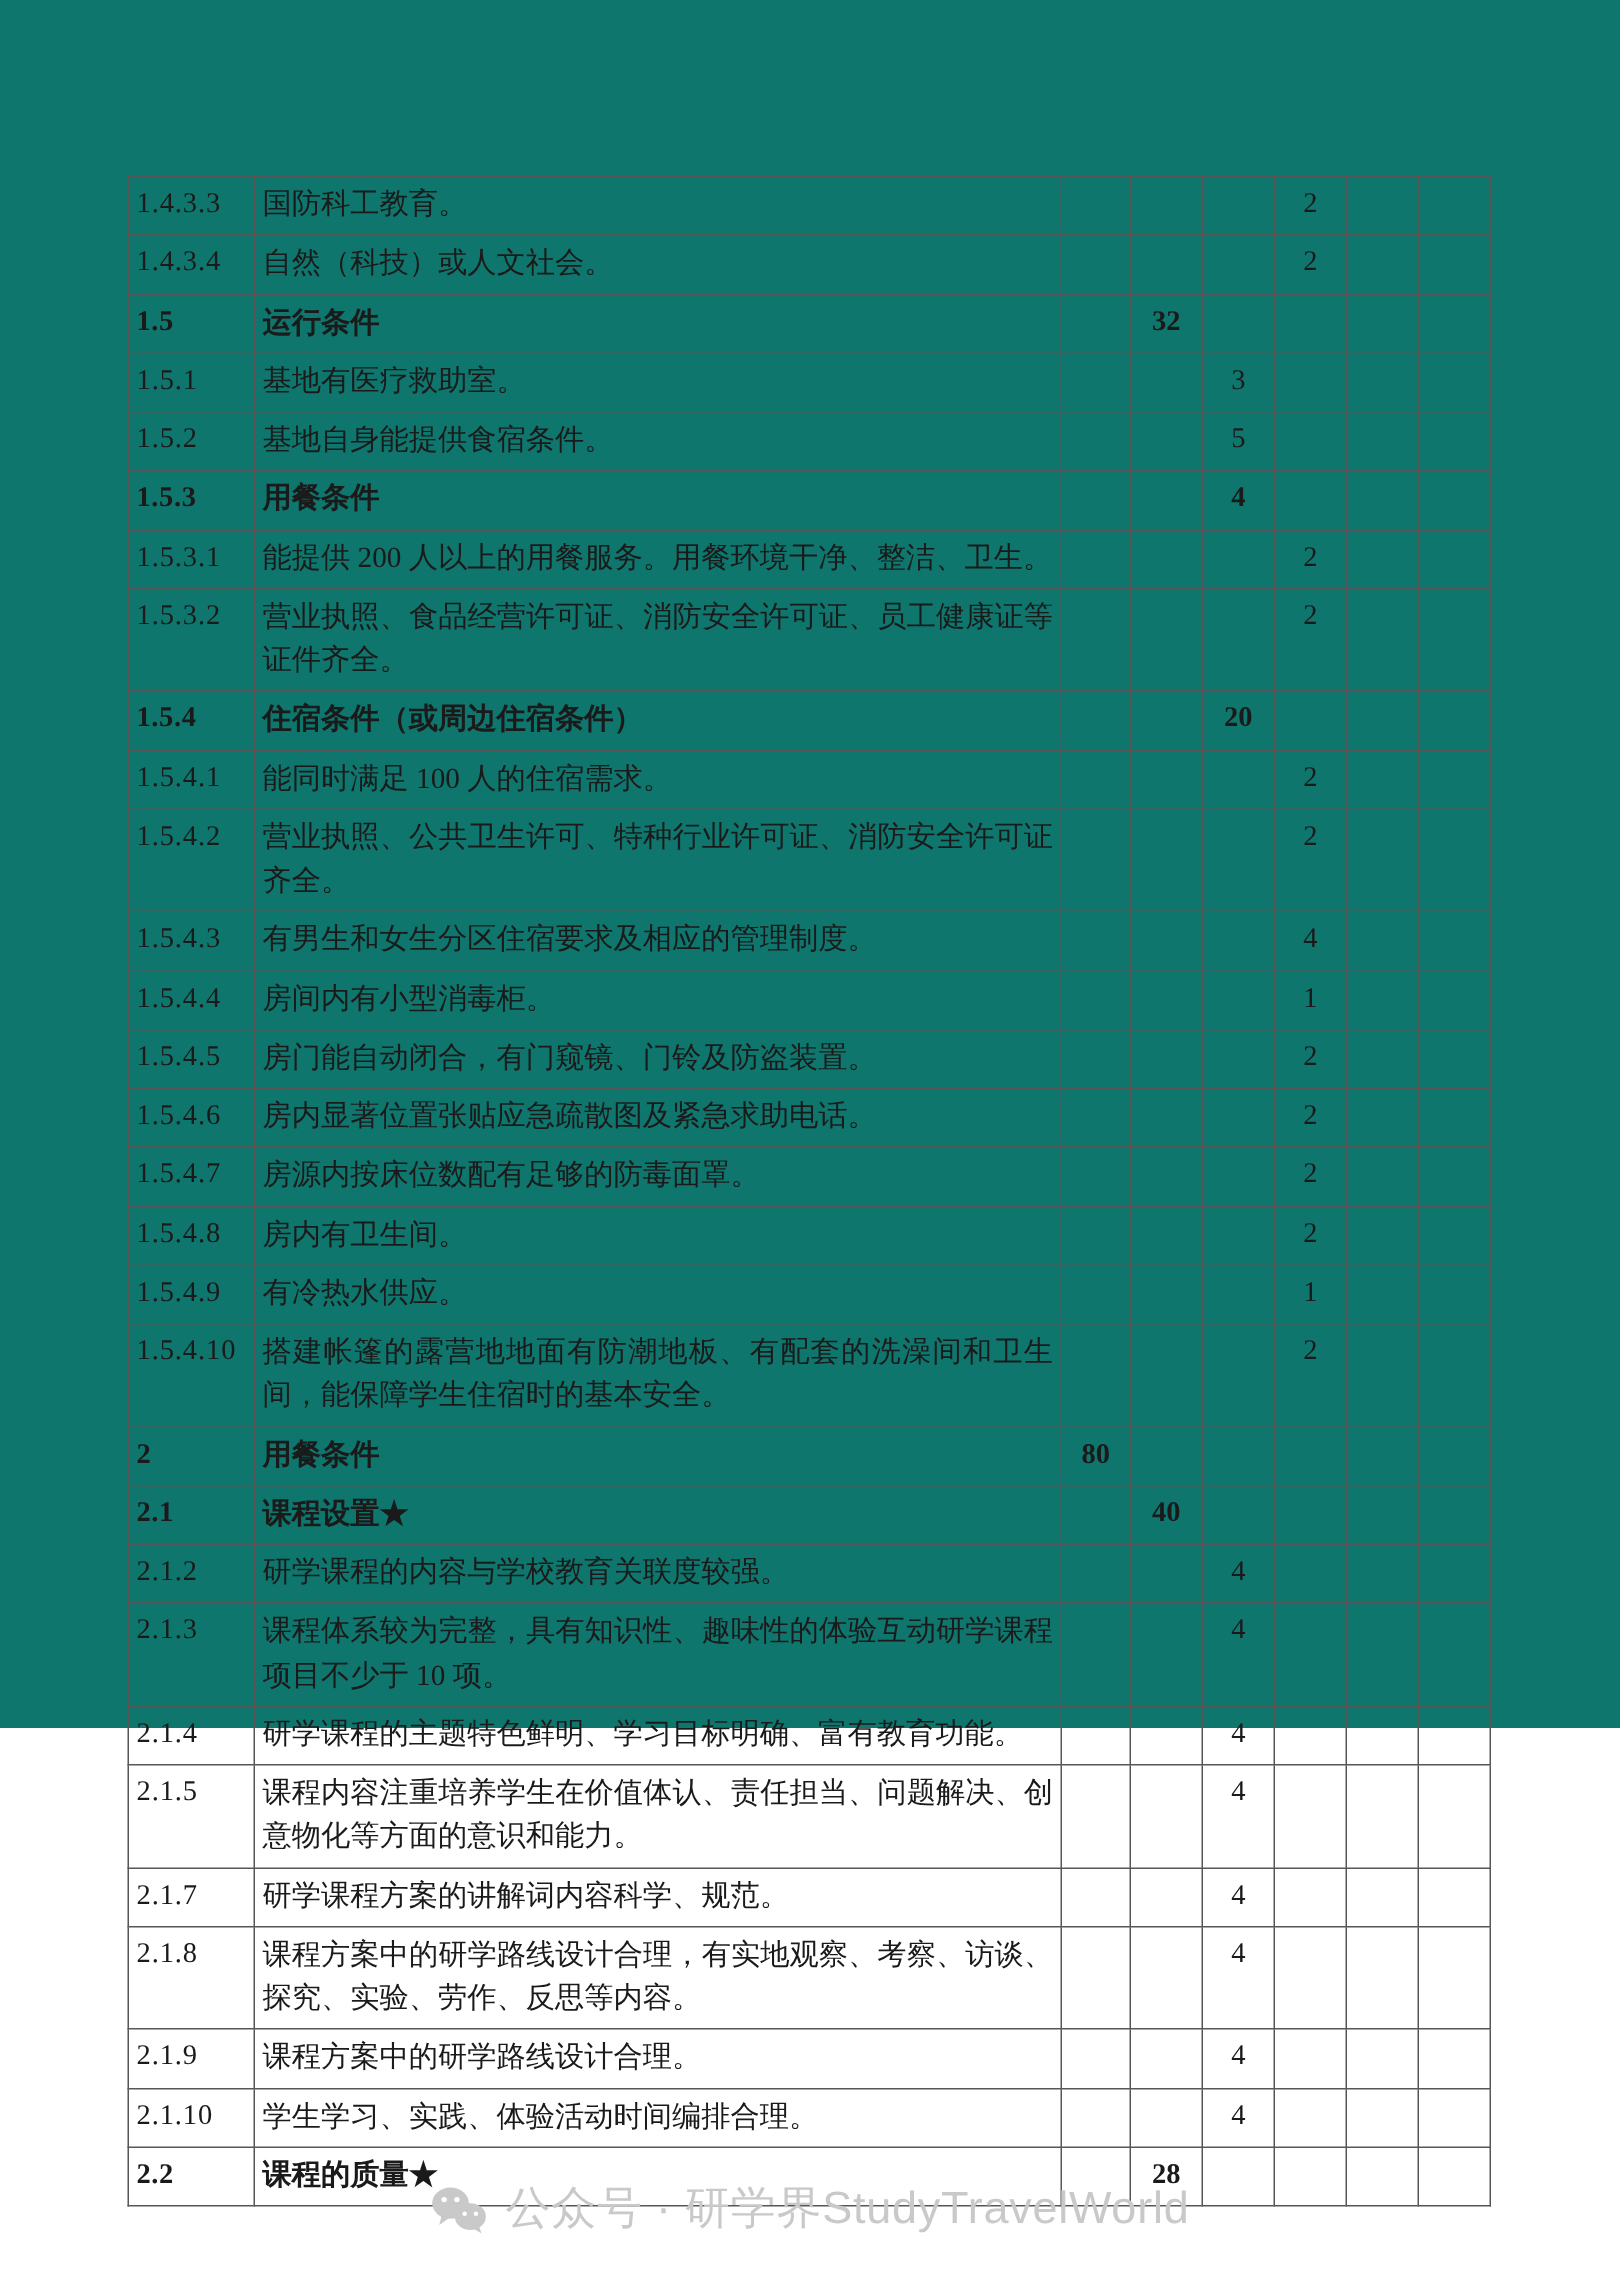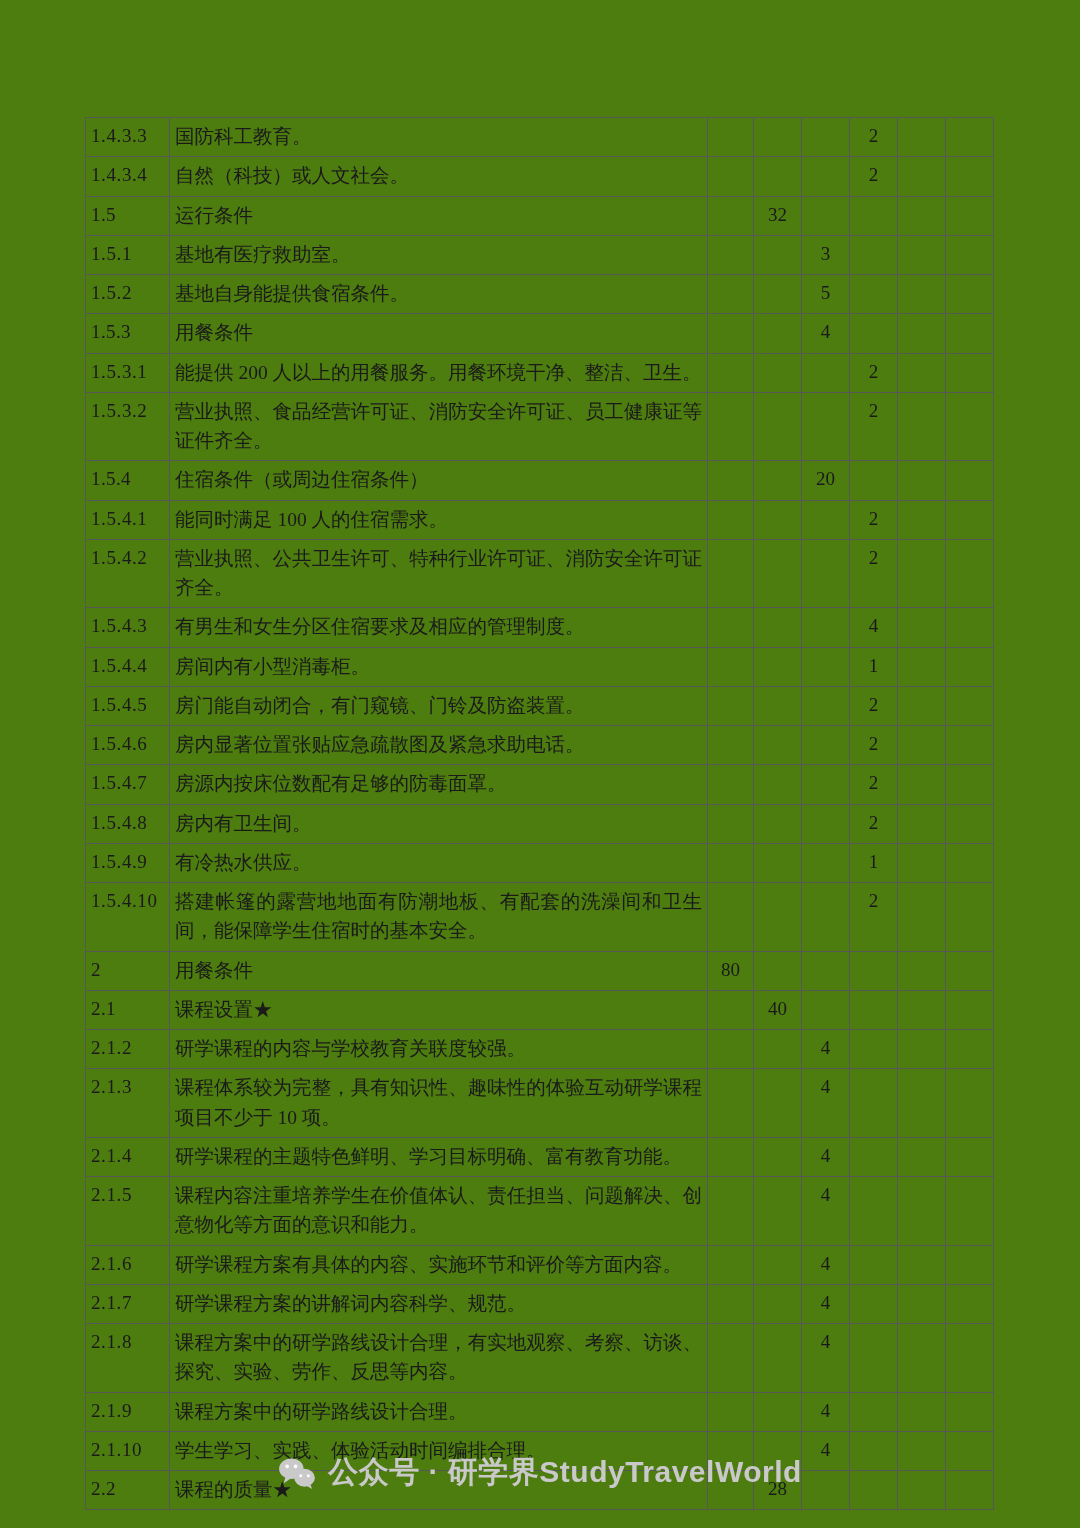--- a/index.html
+++ b/index.html
@@ -10,23 +10,23 @@
   body {
     width: 1080px;
     height: 1528px;
     font-family: "Liberation Serif", "DejaVu Serif", serif;
     color: #1a1a1a;
     position: relative;
     overflow: hidden;
   }
   .page {
     width: 1080px;
-    height: 1528px;
+    height: 1152px;
     position: relative;
-    background: #4d7c0f;
+    background: #0f766e;
   }
   .table-wrap {
     position: absolute;
     left: 85px;
     top: 117px;
     width: 908px;
   }
   table.doc-table {
     border-collapse: collapse;
     width: 908px;
@@ -65,21 +65,21 @@
   }
   td.score {
     text-align: center;
     padding-left: 1px;
     padding-right: 1px;
     font-size: 19px;
   }
   tr.section td.code,
   tr.section td.desc,
   tr.section td.score {
-    font-weight: normal;
+    font-weight: bold;
   }
   tr.section td.code { letter-spacing: 0.4px; }
 
   
   tr.section td { border-top: 1.6px solid #4a4a4a; }
 
   
   .watermark {
     position: absolute;
     left: 0;
@@ -87,21 +87,20 @@
     width: 1080px;
     display: flex;
     align-items: center;
     justify-content: center;
     gap: 12px;
     color: #c9c9c9;
     font-family: "Liberation Sans", "DejaVu Sans", sans-serif;
     font-size: 30px;
     letter-spacing: 0.5px;
     user-select: none;
-    font-weight: bold;
   }
   .wechat-icon {
     width: 38px;
     height: 32px;
     flex: 0 0 auto;
   }
 </style>
 </head>
 <body>
 
@@ -356,30 +355,20 @@
             <td class="score"></td>
             <td class="score"></td>
             <td class="score">4</td>
             <td class="score"></td>
             <td class="score"></td>
             <td class="score"></td>
           </tr>
           <tr>
             <td class="code">2.1.5</td>
             <td class="desc">课程内容注重培养学生在价值体认、责任担当、问题解决、创意物化等方面的意识和能力。</td>
-            <td class="score"></td>
-            <td class="score"></td>
-            <td class="score">4</td>
-            <td class="score"></td>
-            <td class="score"></td>
-            <td class="score"></td>
-          </tr>
-          <tr>
-            <td class="code">2.1.6</td>
-            <td class="desc">研学课程方案有具体的内容、实施环节和评价等方面内容。</td>
             <td class="score"></td>
             <td class="score"></td>
             <td class="score">4</td>
             <td class="score"></td>
             <td class="score"></td>
             <td class="score"></td>
           </tr>
           <tr>
             <td class="code">2.1.7</td>
             <td class="desc">研学课程方案的讲解词内容科学、规范。</td>

